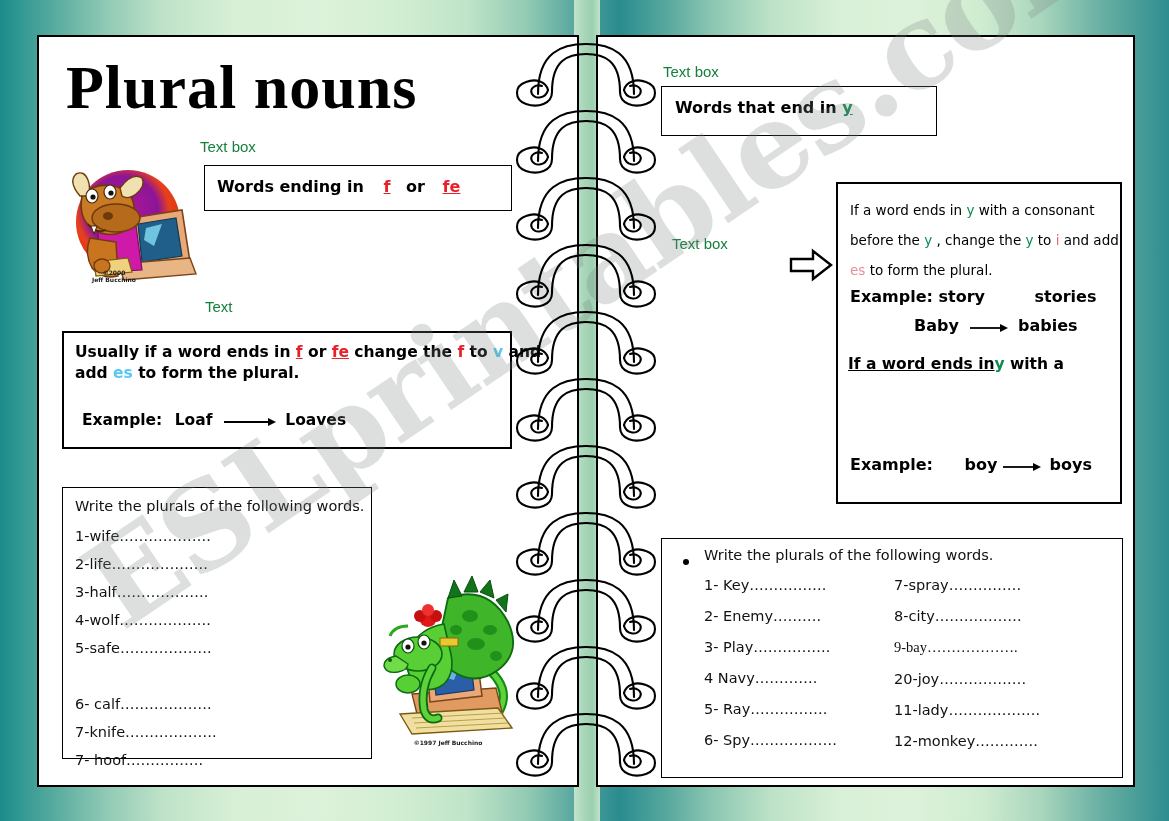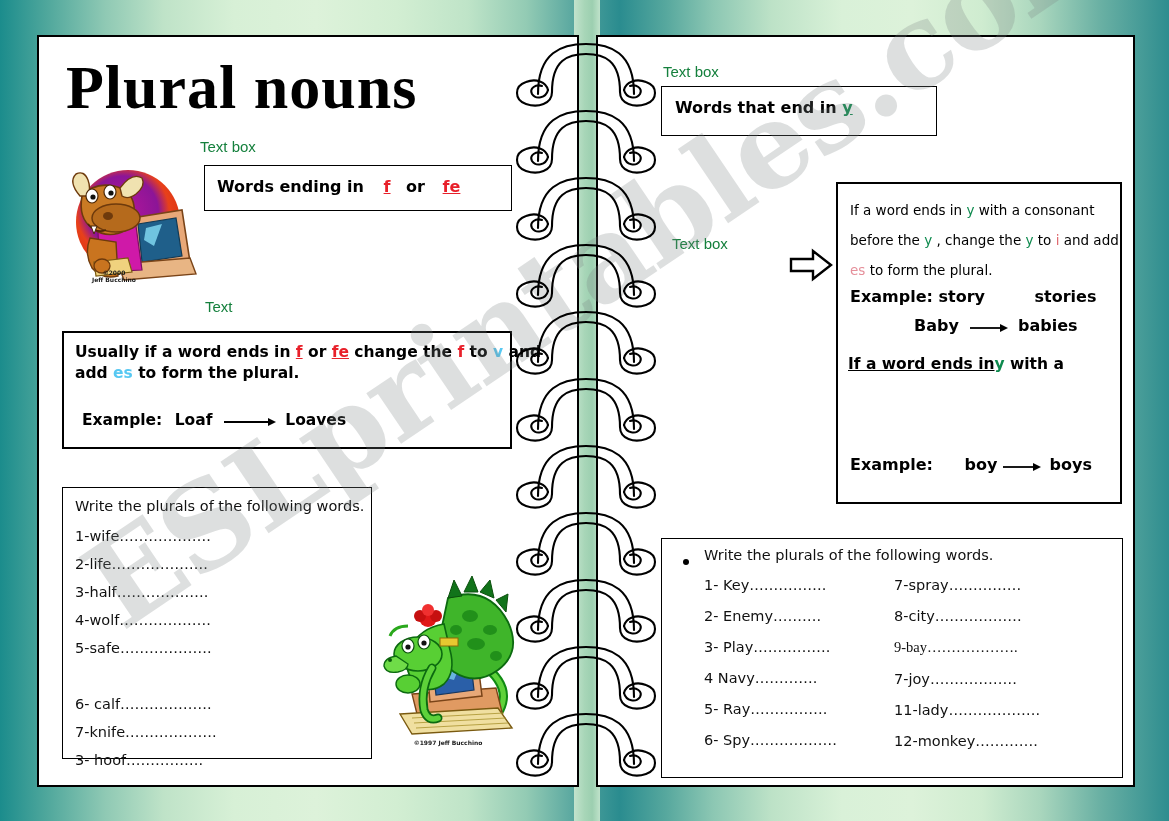--- a/index.html
+++ b/index.html
@@ -187,21 +187,21 @@
 <div class="box" style="left:62px;top:487px;width:310px;height:272px;">
   <div class="exhead" style="position:absolute;left:12px;top:10px;">Write the plurals of the following words.</div>
   <div id="left-ex-items" style="position:absolute;left:12px;top:40px;">
       <div class="exitem" style="margin-bottom: 12px;">1-wife……………….</div>
       <div class="exitem" style="margin-bottom: 12px;">2-life………………..</div>
       <div class="exitem" style="margin-bottom: 12px;">3-half……………….</div>
       <div class="exitem" style="margin-bottom: 12px;">4-wolf……………….</div>
       <div class="exitem" style="margin-bottom: 12px;">5-safe……………….</div>
       <div class="exitem" style="margin-bottom: 12px; margin-top: 40px;">6- calf……………….</div>
       <div class="exitem" style="margin-bottom: 12px;">7-knife……………….</div>
-      <div class="exitem" style="margin-bottom: 12px;">3- hoof…………….</div>
+      <div class="exitem" style="margin-bottom: 12px;">7- hoof…………….</div>
     </div>
 </div>
 
 <div class="clip" id="dragon" style="left:378px;top:568px;width:148px;height:172px;">
   <svg width="148" height="172" viewBox="0 0 148 172">
 
     <path d="M104,96 q30,22 18,46 q-12,20 -34,14 q-14,-6 -8,-18 q6,-10 16,-4" fill="none" stroke="#0f8a12" stroke-width="9" stroke-linecap="round"></path>
     <path d="M104,96 q30,22 18,46 q-12,20 -34,14 q-14,-6 -8,-18 q6,-10 16,-4" fill="none" stroke="#5ed23a" stroke-width="5" stroke-linecap="round"></path>
 
     <polygon points="34,126 118,120 124,144 40,150" fill="#e09a62" stroke="#7a4418" stroke-width="1.4"></polygon>
@@ -325,21 +325,21 @@
       <div class="exitem" style="margin-bottom: 15px;">2-  Enemy……….</div>
       <div class="exitem" style="margin-bottom: 15px;">3-  Play…………….</div>
       <div class="exitem" style="margin-bottom: 15px;">4   Navy………….</div>
       <div class="exitem" style="margin-bottom: 15px;">5-  Ray…………….</div>
       <div class="exitem" style="margin-bottom: 15px;">6-  Spy………………</div>
     </div>
   <div id="right-ex-col2" style="position:absolute;left:232px;top:38px;">
       <div class="exitem" style="margin-bottom: 15px;">7-spray……………</div>
       <div class="exitem" style="margin-bottom: 15px;">8-city………………</div>
       <div class="exitem" style="margin-bottom: 15px; font-family: Liberation Serif, serif;">9-bay……………….</div>
-      <div class="exitem" style="margin-bottom: 15px;">7-joy………………</div>
+      <div class="exitem" style="margin-bottom: 15px;">20-joy………………</div>
       <div class="exitem" style="margin-bottom: 15px;">11-lady……………….</div>
       <div class="exitem" style="margin-bottom: 15px;"> 12-monkey………….</div>
     </div>
 </div>
 
 <div id="rings">
     <div class="ring" style="top: 0px;"><svg width="148" height="74" viewBox="0 0 148 74">
         <path d="M26,56 C26,14 50,6 74,6 C98,6 122,14 122,56" fill="none" stroke="#000" stroke-width="2.1" stroke-linecap="round"></path>
         <path d="M40,54 C40,22 56,16 74,16 C92,16 108,22 108,54" fill="none" stroke="#000" stroke-width="2.1" stroke-linecap="round"></path>
         <path d="M40,54 C40,66 26,70 14,66 C2,62 2,48 14,44 C24,40 34,44 36,52" fill="none" stroke="#000" stroke-width="2.1" stroke-linecap="round"></path>

